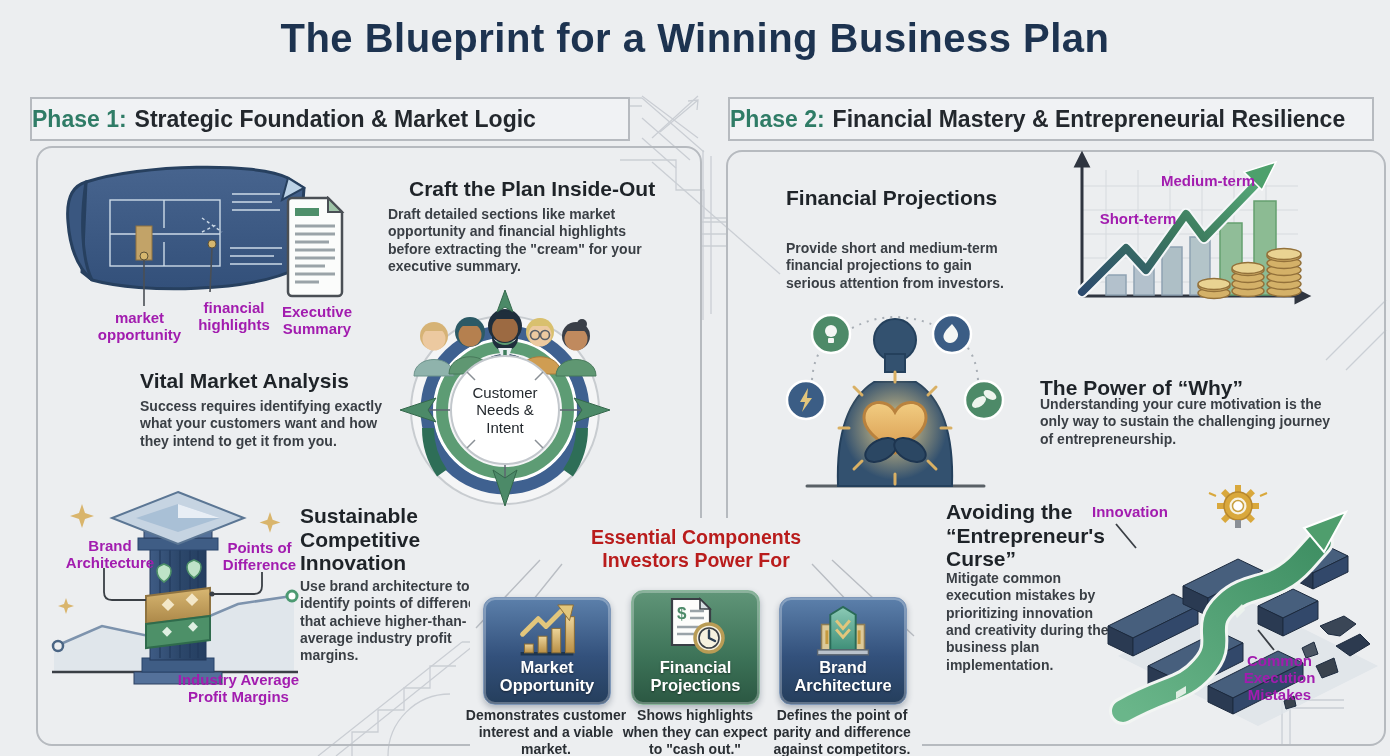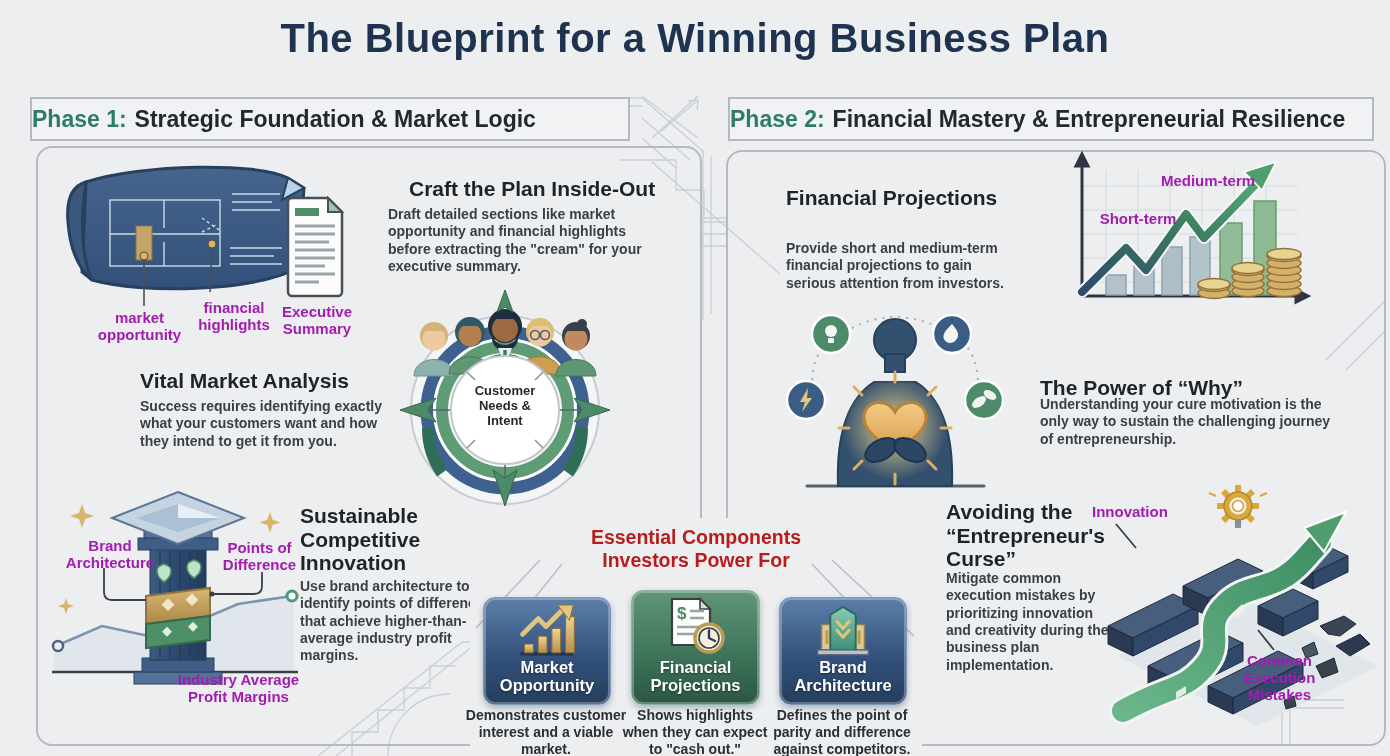--- a/index.html
+++ b/index.html
@@ -18,21 +18,21 @@
   .body-txt{font-size:14px;font-weight:700;color:#3a3f45;line-height:1.24;}
   .lbl{font-size:15px;font-weight:700;color:#a21caf;text-align:center;line-height:1.12;}
   .ess-head{font-size:19.5px;font-weight:700;color:#b91c1c;text-align:center;line-height:1.18;}
   .card{border-radius:12px;display:flex;flex-direction:column;align-items:center;
         box-shadow:0 3px 6px rgba(30,45,70,.3), inset 0 0 0 2px rgba(255,255,255,.28);}
   .card-blue{background:linear-gradient(180deg,#5c80ab 0%,#33517c 55%,#253e5c 100%);border:1px solid #7e97b8;}
   .card-green{background:linear-gradient(180deg,#609578 0%,#3c7257 60%,#2b5742 100%);border:1px solid #8ab79c;}
   .card-title{color:#fff;font-size:16.5px;font-weight:700;text-align:center;line-height:1.1;
               margin-top:auto;padding-bottom:10px;text-shadow:0 1px 2px rgba(0,0,0,.45);}
   .caption{font-size:14px;font-weight:700;color:#2a2f34;text-align:center;line-height:1.2;}
-  .center-lbl{font-size:13px;font-weight:700;color:#23282d;text-align:center;line-height:1.15;}
+  .center-lbl{font-size:15px;font-weight:400;color:#23282d;text-align:center;line-height:1.15;}
   .ess-cover{background:#eceef0;}
 </style>
 </head>
 <body>
 
 <svg class="abs" style="left:0;top:0" width="1390" height="756">
   <g stroke="#c7cbd1" stroke-width="1.3" fill="none" opacity=".9">
     <path d="M598,98 h44 M598,106 h44"></path>
     <path d="M642,98 l62,54 M642,118 l48,42 M642,138 l34,30"></path>
     <path d="M703,150 v170 M711,156 v158"></path>

